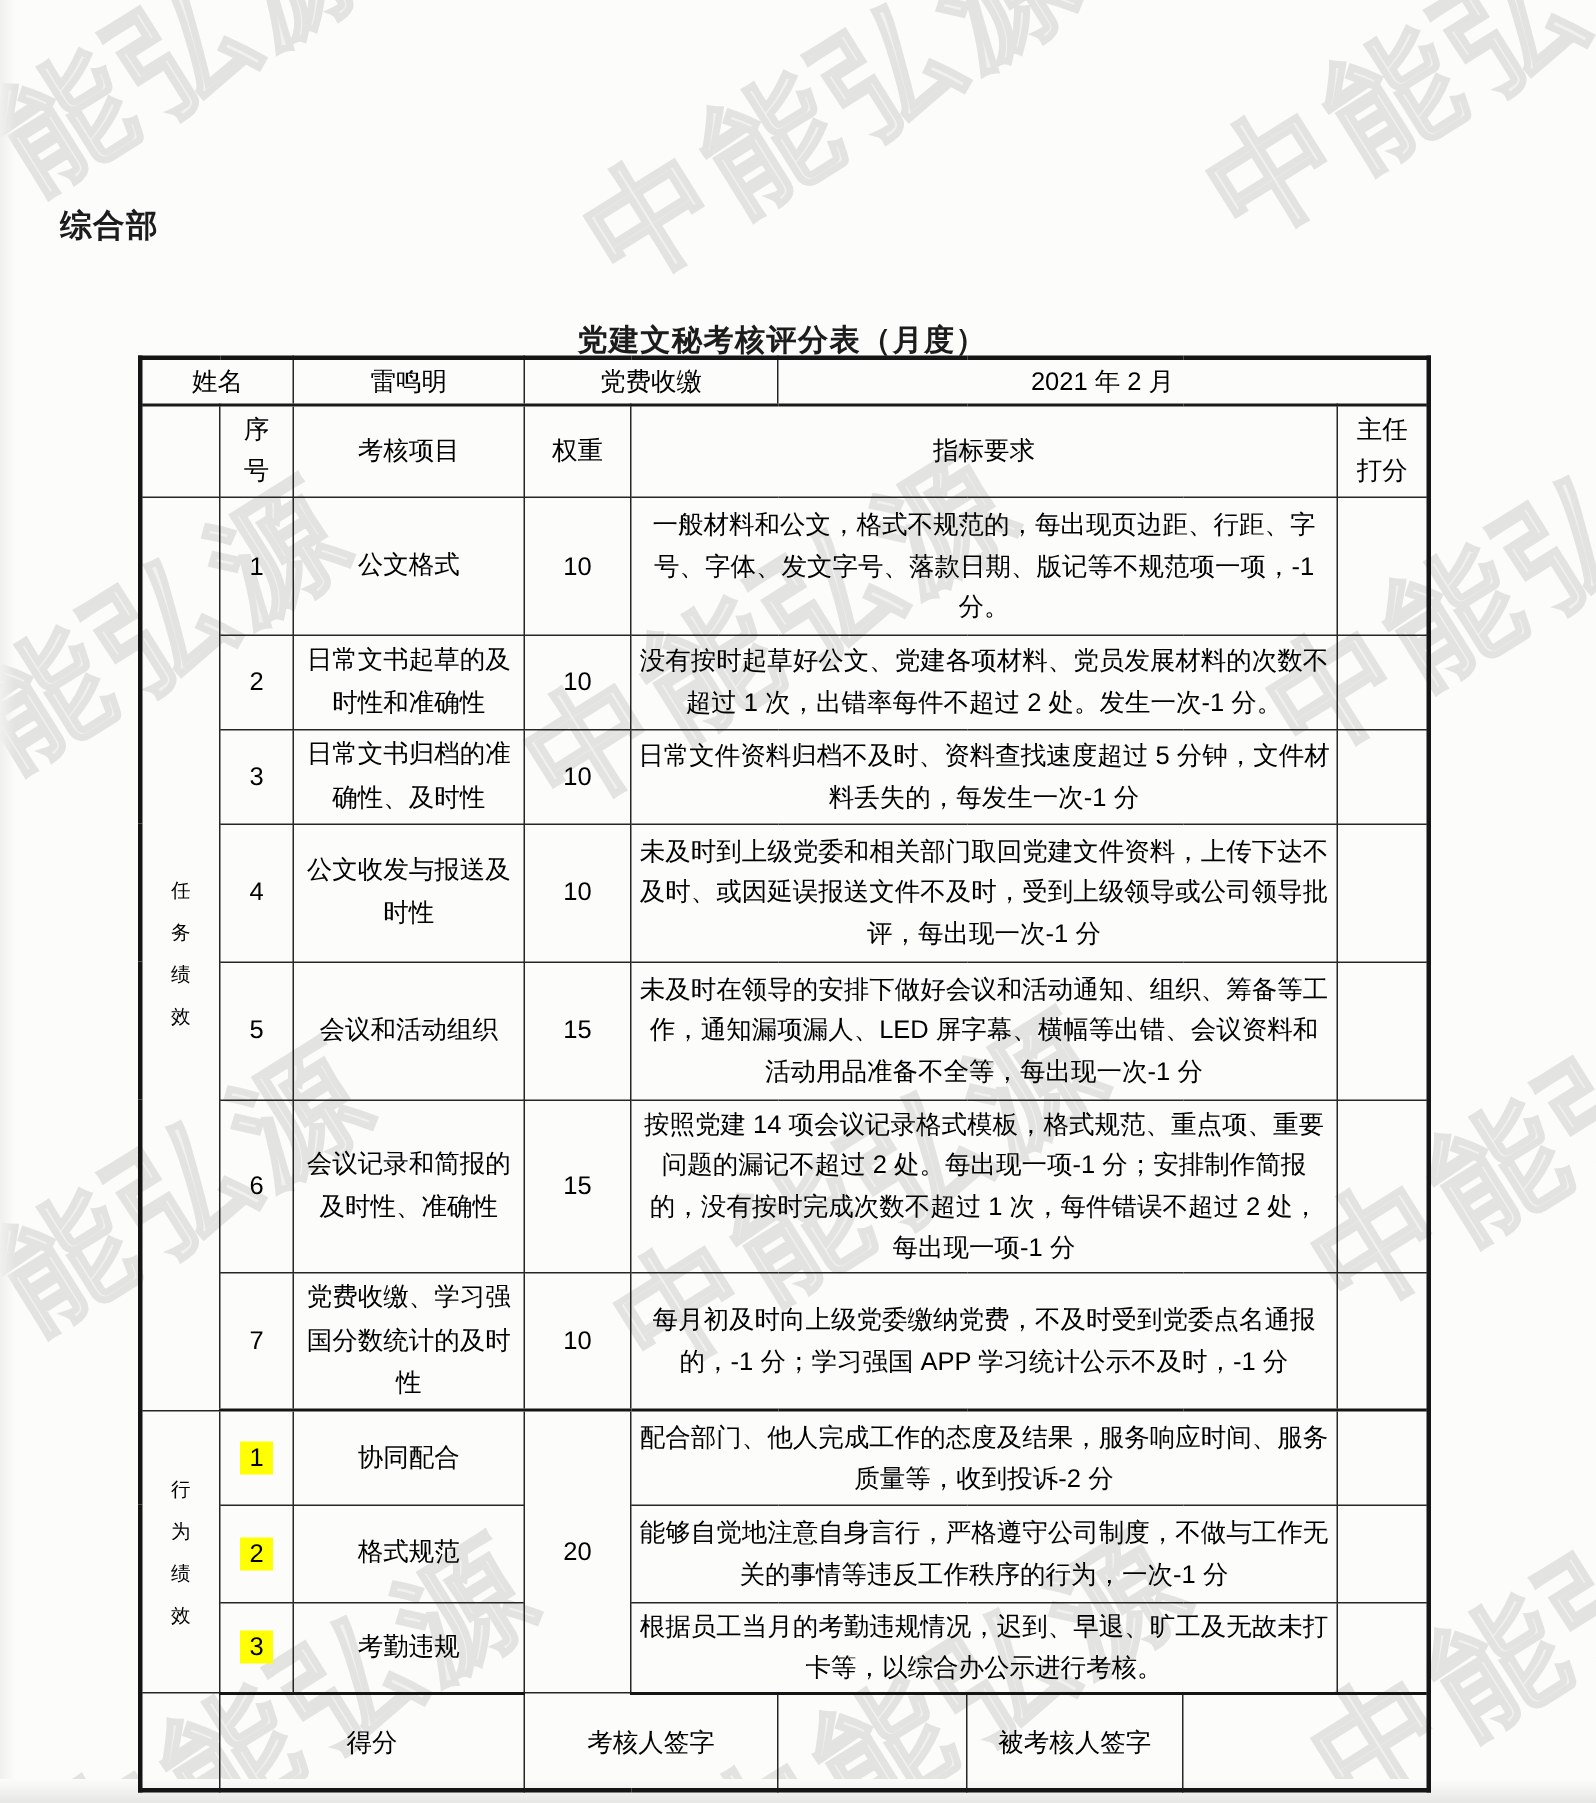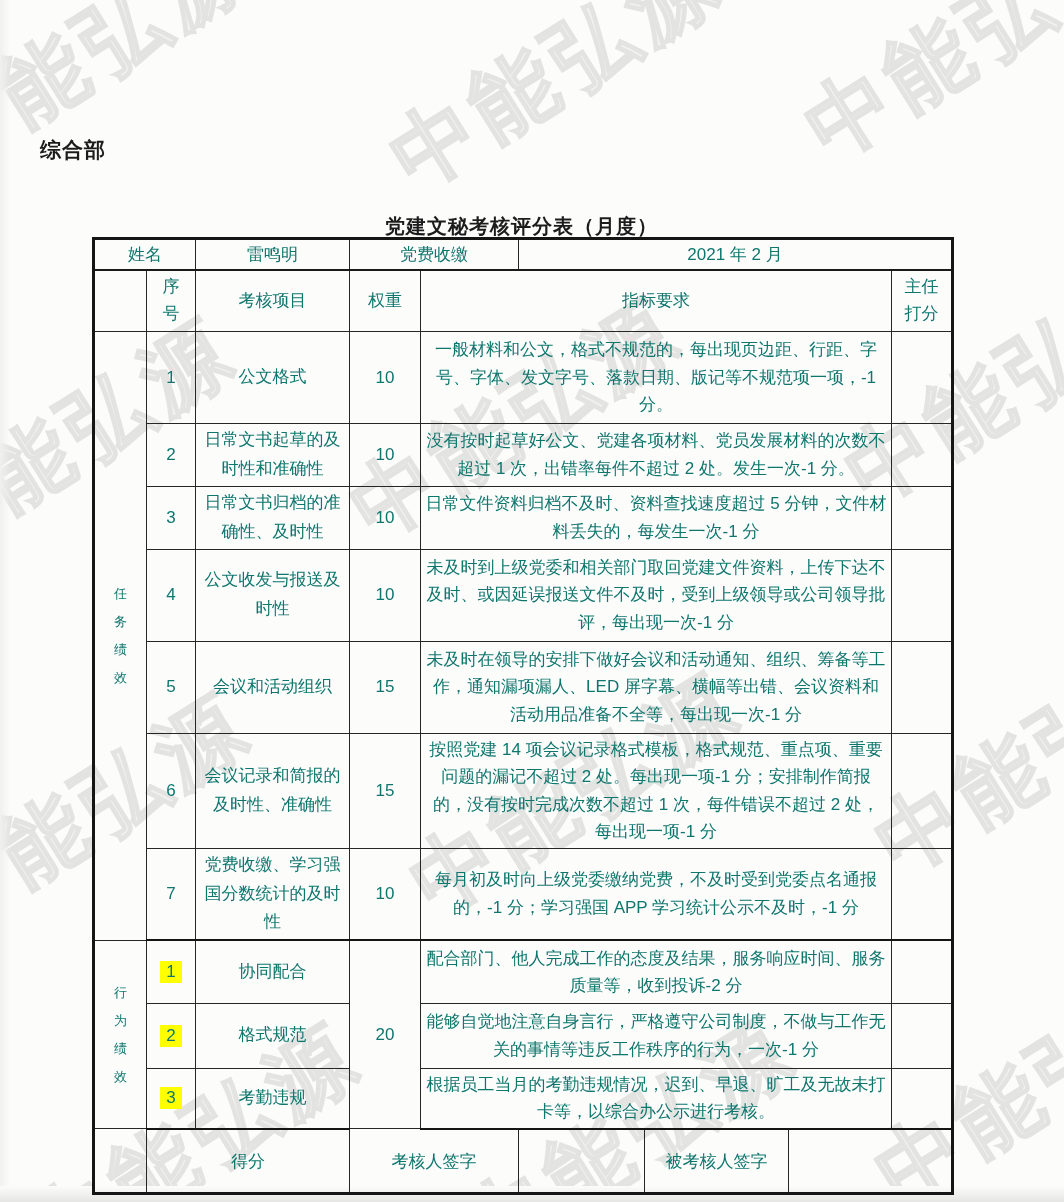--- a/index.html
+++ b/index.html
@@ -51,21 +51,21 @@
     text-align: center; font-size: 20px; font-weight: 700; letter-spacing: 1px; margin-top: 35px;
   }
 
   table.sheet {
     position: absolute; left: 92px; top: 237px;
     width: 859px;
     border-collapse: collapse;
     table-layout: fixed;
     border: 3px solid #151515;
     font-size: 17px;
-    color: #0f766e;
+    color: #000000;
   }
   table.sheet td {
     border: 1px solid #262626;
     text-align: center;
     vertical-align: middle;
     padding: 2px 4px;
     overflow: hidden;
   }
   td.indicator {
     text-align: left;

